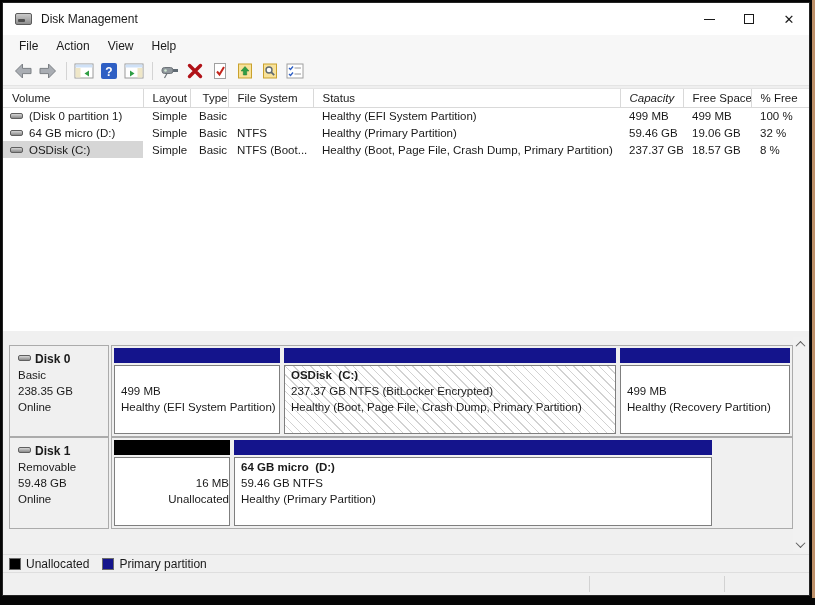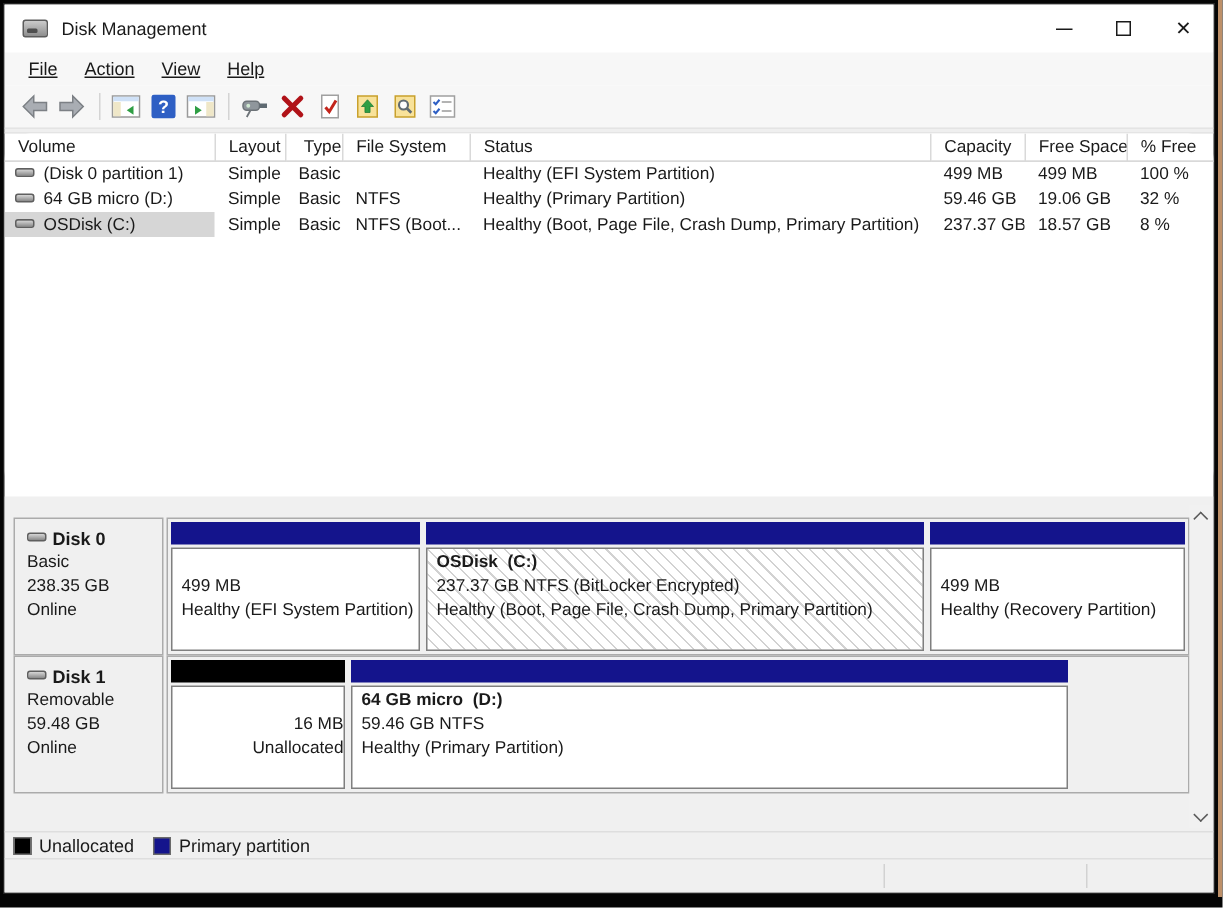--- a/index.html
+++ b/index.html
@@ -26,31 +26,31 @@
   .app-icon::after { content:""; position:absolute; left:2px; bottom:2px; width:7px; height:3px;
     background:#4f4f4f; border-radius:1px; }
   .title-text { margin-left:9px; font-size:12px; }
   .win-controls { margin-left:auto; display:flex; height:100%; }
   .win-btn { width:40px; height:100%; display:flex; align-items:center; justify-content:center; }
   .glyph-min { width:11px; height:1px; background:#1a1a1a; }
   .glyph-max { width:10px; height:10px; border:1px solid #1a1a1a; background:#fff; }
   .glyph-close { font-size:13px; line-height:1; color:#1a1a1a; font-family:"DejaVu Sans",sans-serif; }
 
   
-  .menubar { height:22px; flex:none; background:#f7f7f7; display:flex; align-items:center; padding-left:7px;text-decoration:underline; }
+  .menubar { height:22px; flex:none; background:#f7f7f7; display:flex; align-items:center; padding-left:7px; }
   .menu-item { font-size:12px; padding:2px 9px; }
 
   
   .toolbar { height:28px; flex:none; background:#f7f7f7; display:flex; align-items:center; padding-left:8px; }
   .tool-btn { width:24px; height:24px; display:flex; align-items:center; justify-content:center; margin-right:1px; }
   .tool-sep { width:1px; height:18px; background:#d4d4d4; margin:0 5px; }
   .toolgap { height:4px; flex:none; background:#efefef; border-top:1px solid #e4e4e4; border-bottom:1px solid #e4e4e4; }
 
   
-  .table-pane { height:242px; flex:none; background:#ffffff; overflow:hidden;border-radius:17px; }
+  .table-pane { height:242px; flex:none; background:#ffffff; overflow:hidden; }
   table.volumes { border-collapse:collapse; table-layout:fixed; width:806px; }
   .volumes th {
     height:18px; font-weight:normal; font-size:11.5px; text-align:left;
     padding:0 0 0 9px; border-right:1px solid #d9d9d9; border-bottom:1px solid #d9d9d9;
     background:#ffffff; white-space:nowrap; overflow:hidden;
   }
   .volumes td {
     height:17px; font-size:11.5px; padding:0 0 0 9px;
     white-space:nowrap; overflow:hidden;
   }
@@ -207,21 +207,21 @@
     <div class="table-pane">
       <table class="volumes">
         <thead>
           <tr>
 
           <th style="width: 140px;">Volume</th>
               <th style="width: 47px;">Layout</th>
               <th style="width: 38px; text-align: right;">Type</th>
               <th style="width: 85px;">File System</th>
               <th style="width: 307px;">Status</th>
-              <th style="width: 63px;">Capacity</th>
+              <th style="width: 63px; font-style: italic;">Capacity</th>
               <th style="width: 68px;">Free Space</th>
               <th style="width: 58px;">% Free</th>
             </tr>
         </thead>
         <tbody>
 
             <tr>
               <td class="vol-cell"><span class="hdd"></span><span>(Disk 0 partition 1)</span></td>
               <td>Simple</td>
               <td>Basic</td>

